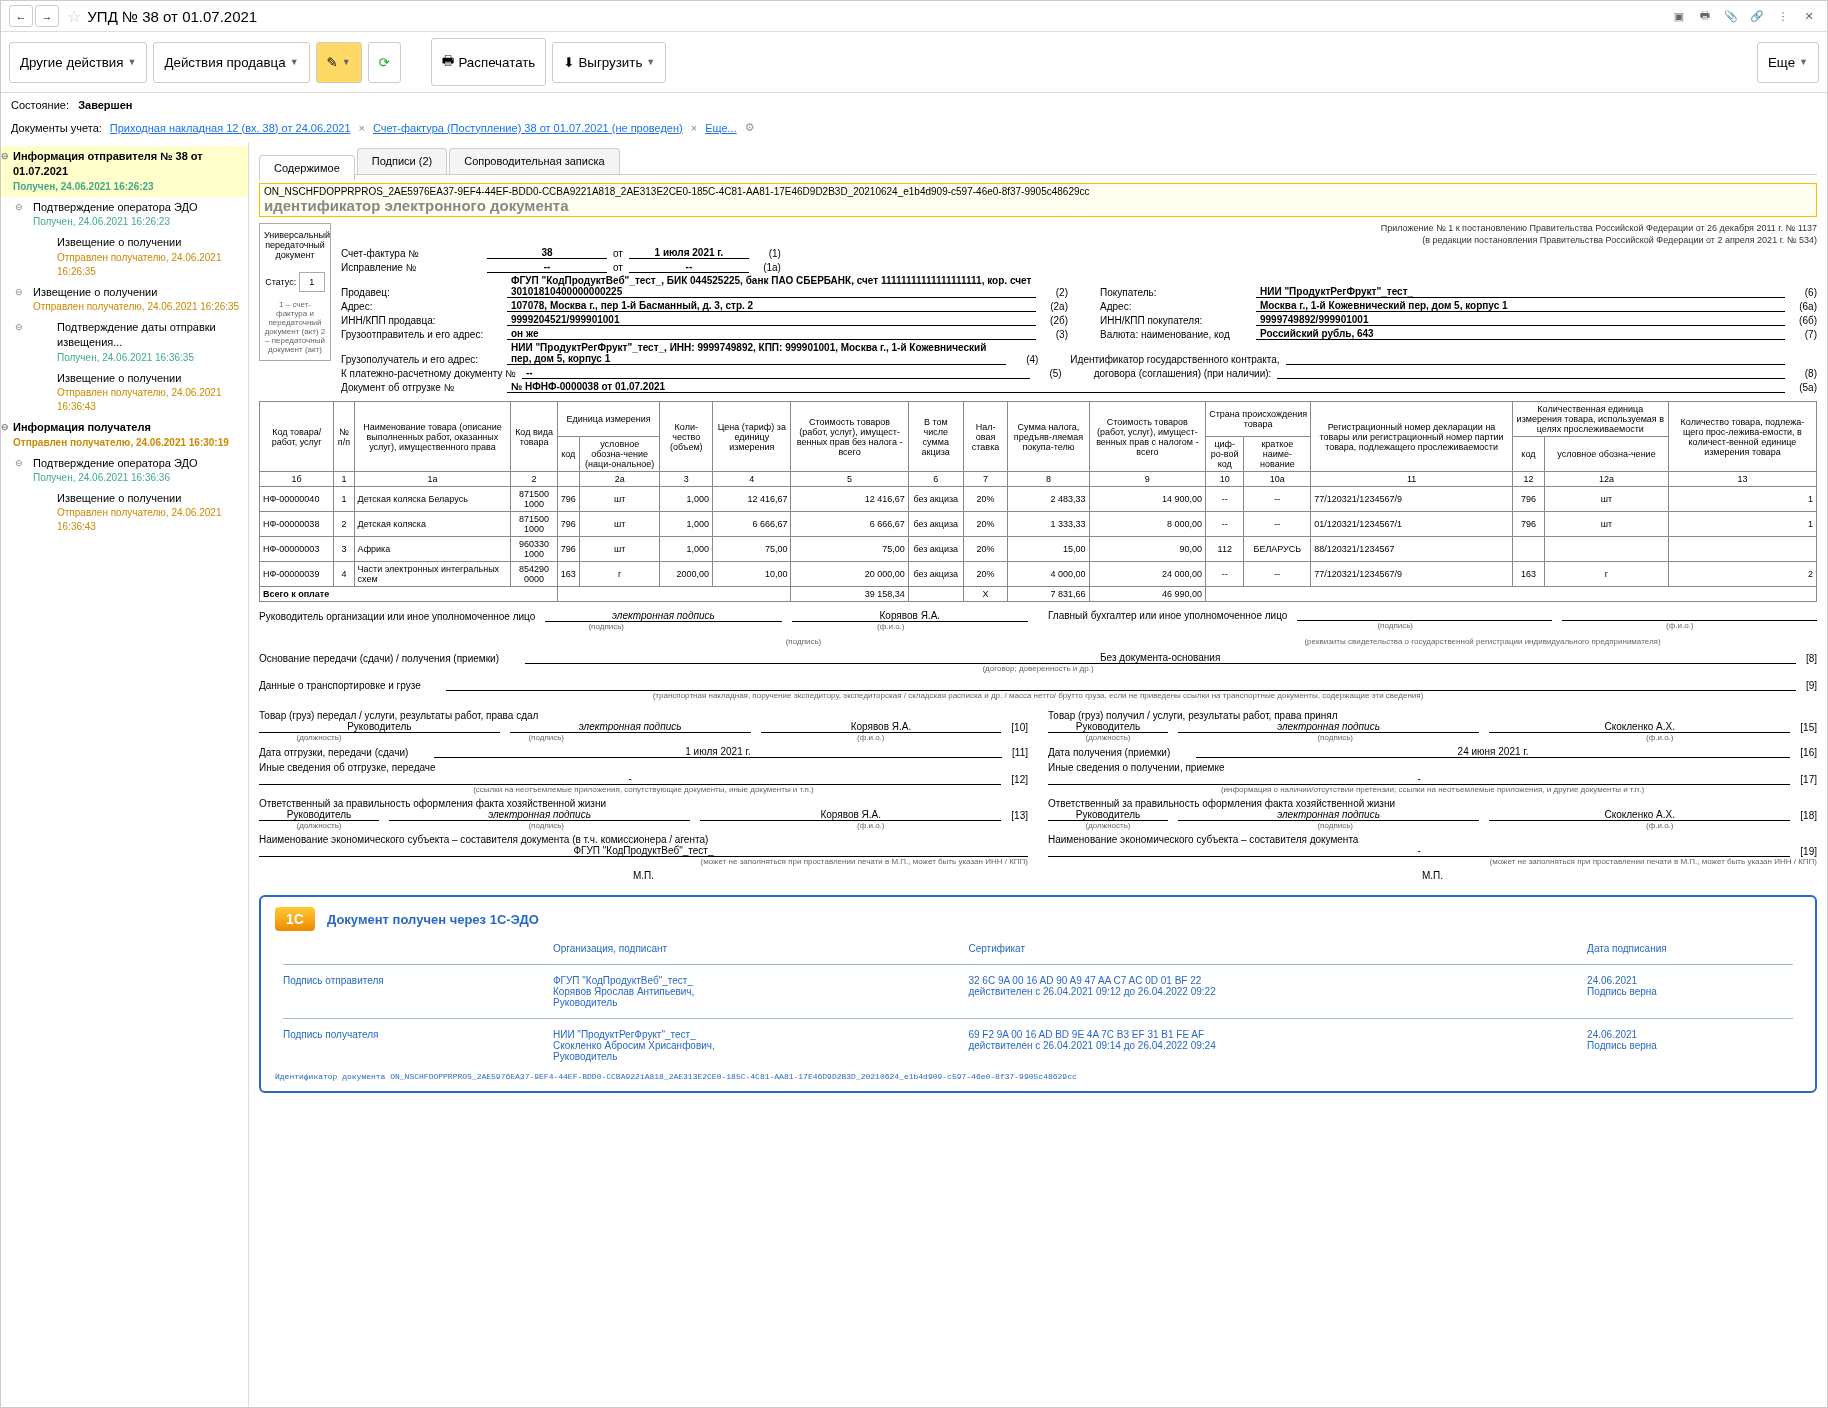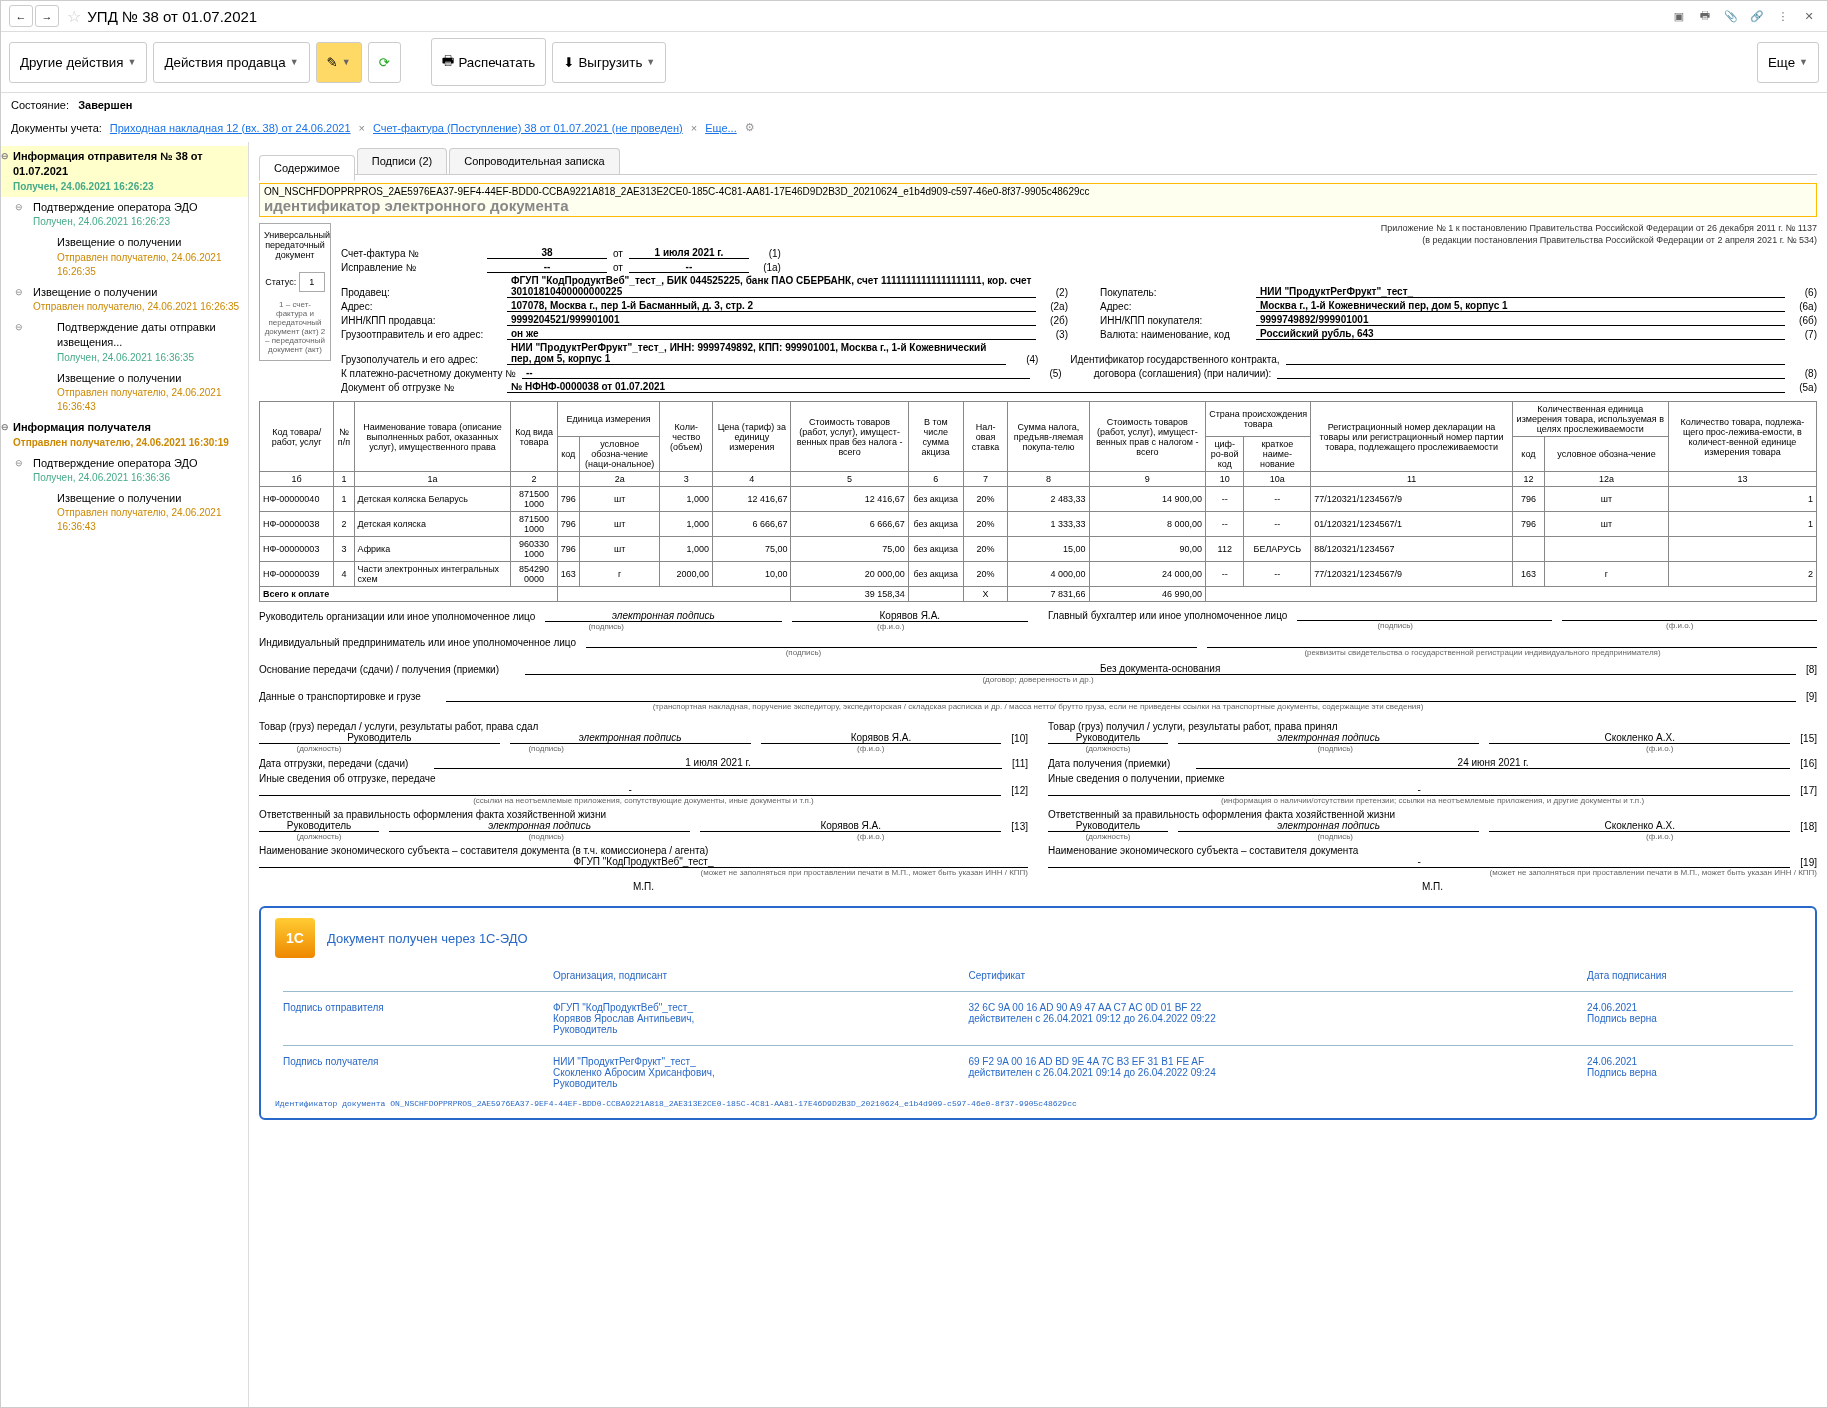--- a/index.html
+++ b/index.html
@@ -78,22 +78,22 @@
 .sig-row { display: flex; gap: 20px; margin-bottom: 6px; }
 .sig-col { flex: 1; }
 .sig-line { display: flex; align-items: flex-end; gap: 10px; }
 .sig-label { min-width: 120px; }
 .sig-field { border-bottom: 1px solid #000; flex: 1; text-align: center; padding: 0 4px; }
 .sig-sub { font-size: 8px; color: #666; text-align: center; }
 
 
 .edo-box { border: 2px solid #2868c8; border-radius: 6px; margin: 14px 10px; padding: 10px 14px; background: #fff; }
 .edo-head { display: flex; align-items: center; gap: 12px; margin-bottom: 8px; }
-.edo-logo { width: 40px; height: 40px; background: linear-gradient(#fc3, #e80); border-radius: 4px; display: flex; align-items: center; justify-content: center; color: #fff; font-weight: bold; font-size: 14px; }
-.edo-title { color: #2868c8; font-size: 13px; font-weight: normal; }
+.edo-logo { width: 40px; height: 24px; background: linear-gradient(#fc3, #e80); border-radius: 4px; display: flex; align-items: center; justify-content: center; color: #fff; font-weight: bold; font-size: 14px; }
+.edo-title { color: #2868c8; font-size: 13px; font-weight: bold; }
 .edo-table { width: 100%; font-size: 10px; color: #2868c8; }
 .edo-table td { padding: 2px 6px; vertical-align: top; }
 .edo-table .hdr { font-weight: normal; }
 .edo-table hr { border: none; border-top: 1px solid #9bc; margin: 4px 0; }
 .edo-foot { font-size: 8px; color: #2868c8; margin-top: 6px; font-family: Liberation Mono, monospace; }
 </style>
 </head>
 <body>
 
 <div class="app">
@@ -442,25 +442,20 @@
               <div class="sig-line">
                   <span style="min-width:200px"></span>
                   <span class="sig-sub" style="flex:1">(подпись)</span>
                   <span class="sig-sub" style="flex:1">(ф.и.о.)</span>
                 </div>
             </div>
           </div>
           <div class="sig-row">
             <div class="sig-col">
               <div class="sig-line">
-                  <span class="sig-label" style="min-width:200px">Индивидуальный предприниматель или иное уполномоченное лицо</span>
-                  <span class="sig-field"></span>
-                  <span class="sig-field"></span>
-                </div>
-              <div class="sig-line">
                   <span style="min-width:200px"></span>
                   <span class="sig-sub" style="flex:1">(подпись)</span>
                   <span class="sig-sub" style="flex:1">(реквизиты свидетельства о государственной регистрации индивидуального предпринимателя)</span>
                 </div>
             </div>
           </div>
           <div class="sig-line" style="margin-top:6px">
             <span>Основание передачи (сдачи) / получения (приемки)</span>&nbsp;&nbsp;
             <span class="sig-field">Без документа-основания</span>
             <span>[8]</span>

